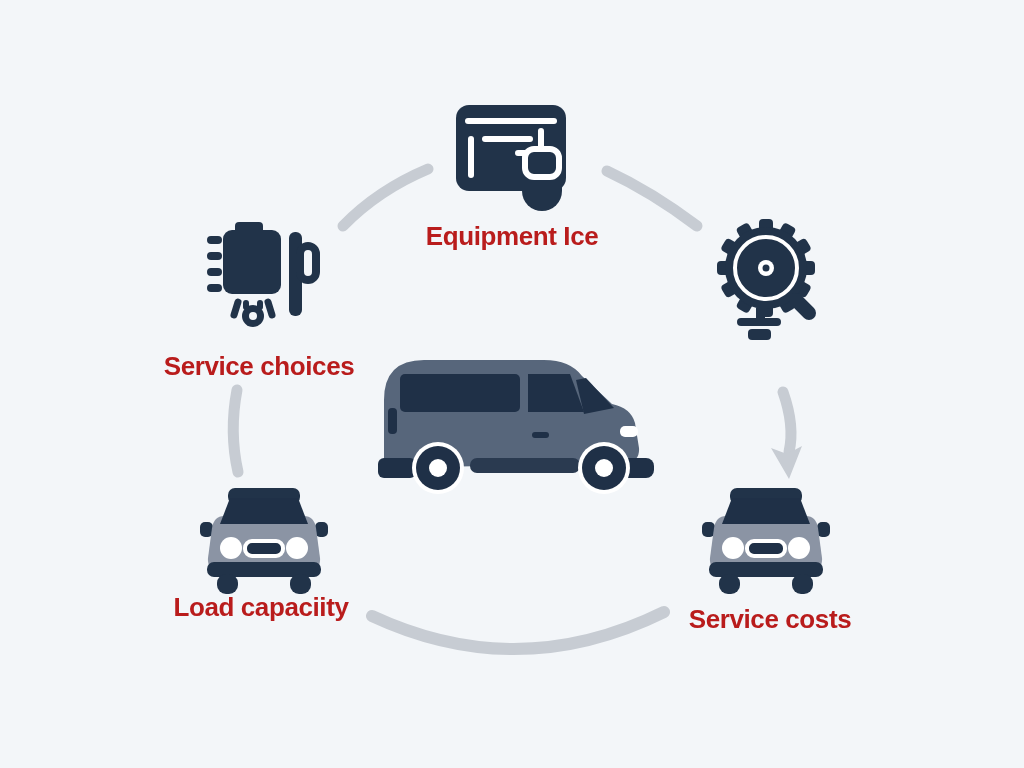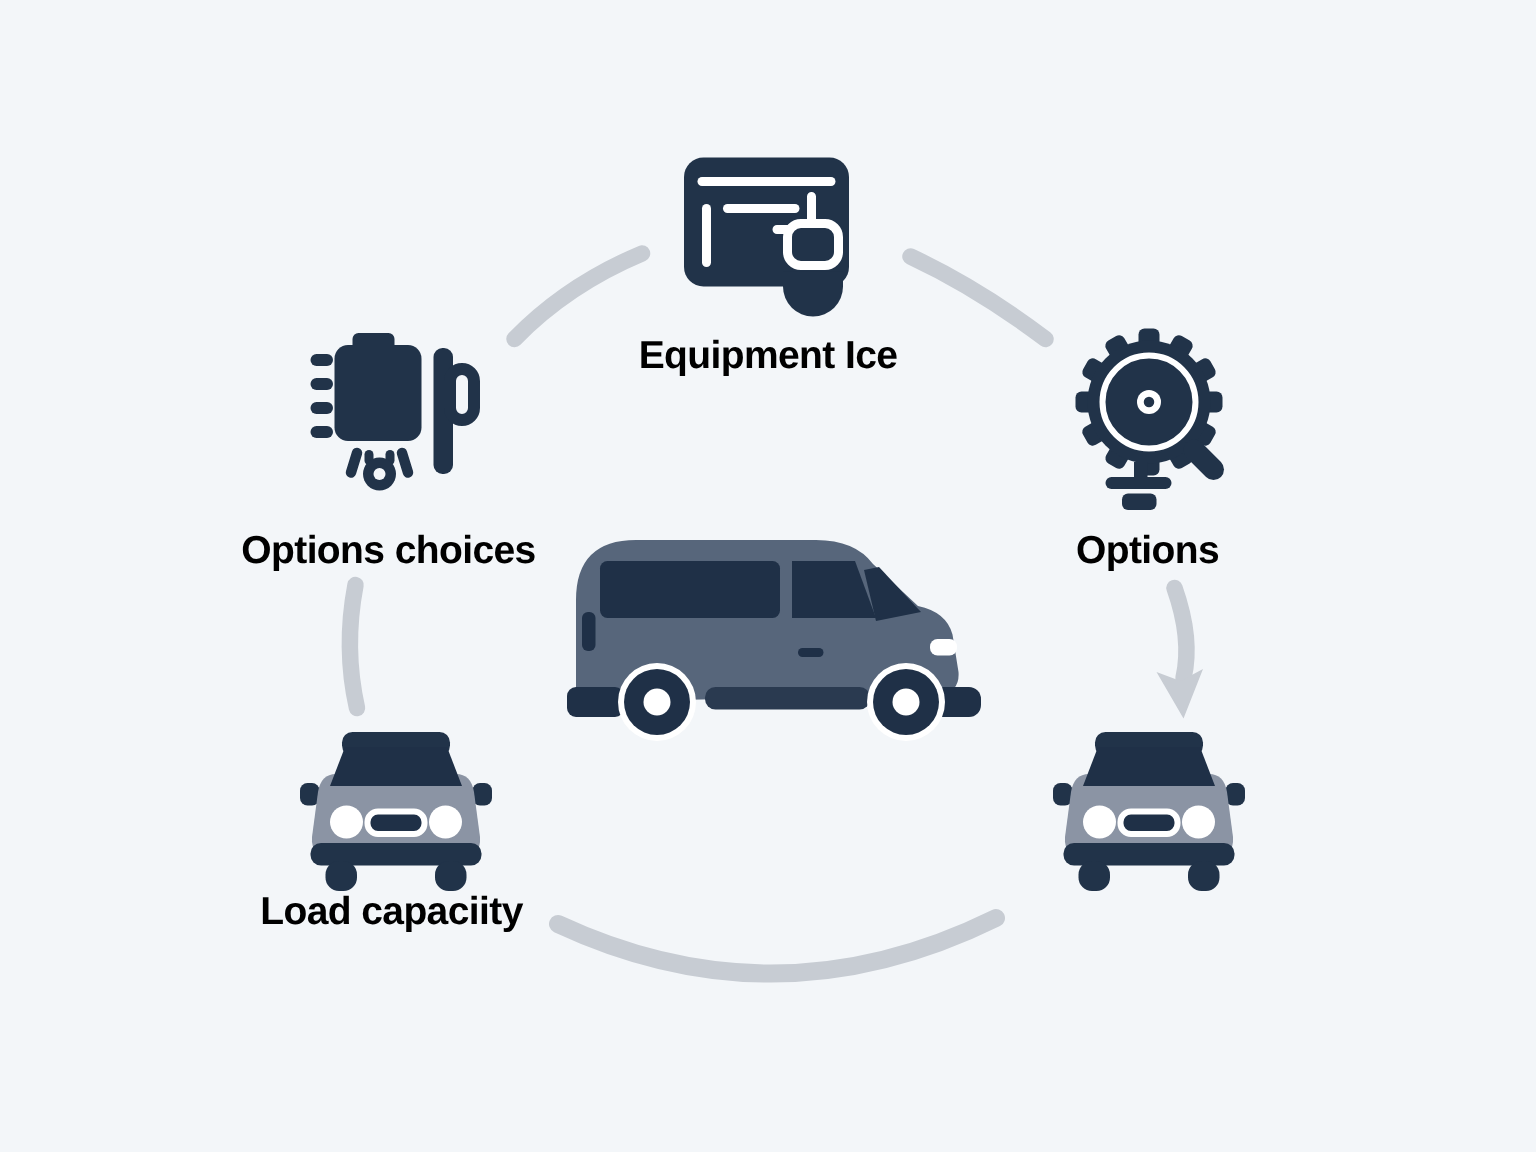--- a/index.html
+++ b/index.html
@@ -10,21 +10,21 @@
     overflow:hidden;
     font-family:"Liberation Sans", sans-serif;
   }
   .node-label{
     position:absolute;
     width:260px;
     text-align:center;
     font-weight:700;
     font-size:26px;
     letter-spacing:-0.4px;
-    color:#000000;
+    color:#b91c1c;
   }
   .icon{position:absolute;}
   svg{display:block;}
 </style>
 </head>
 <body>
 
 <div class="canvas">
 
   <svg width="1024" height="768" style="position:absolute;left:0;top:0;" viewBox="0 0 1024 768" fill="none">
@@ -60,21 +60,21 @@
       <rect x="84" y="14" width="13" height="84" rx="6" fill="#213349"></rect>
       <rect x="95" y="28" width="16" height="34" rx="8" fill="none" stroke="#213349" stroke-width="8"></rect>
       <path d="M33,84 L29,97" stroke="#213349" stroke-width="7" stroke-linecap="round"></path>
       <path d="M63,84 L67,97" stroke="#213349" stroke-width="7" stroke-linecap="round"></path>
       <rect x="38" y="82" width="6" height="10" rx="3" fill="#213349"></rect>
       <rect x="52" y="82" width="6" height="10" rx="3" fill="#213349"></rect>
       <circle cx="48" cy="98" r="11" fill="#213349"></circle>
       <circle cx="48" cy="98" r="4" fill="#f3f6f9"></circle>
     </svg>
   </div>
-  <div class="node-label" style="left:129px;top:351px;">Options choices</div>
+  <div class="node-label" style="left:129px;top:351px;">Service choices</div>
 
   <div class="icon" style="left:706px;top:212px;">
     <svg width="118" height="132" viewBox="0 0 118 132">
       <g fill="#213349">
         <g transform="translate(60,56)">
           <rect x="-7" y="-49" width="14" height="18" rx="4"></rect>
           <rect x="-7" y="-49" width="14" height="18" rx="4" transform="rotate(30)"></rect>
           <rect x="-7" y="-49" width="14" height="18" rx="4" transform="rotate(60)"></rect>
           <rect x="-7" y="-49" width="14" height="18" rx="4" transform="rotate(90)"></rect>
           <rect x="-7" y="-49" width="14" height="18" rx="4" transform="rotate(120)"></rect>
@@ -90,21 +90,20 @@
       </g>
       <circle cx="60" cy="56" r="31" fill="none" stroke="#ffffff" stroke-width="4"></circle>
       <circle cx="60" cy="56" r="8" fill="#ffffff"></circle>
       <circle cx="60" cy="56" r="3.5" fill="#213349"></circle>
       <path d="M90,88 L103,101" stroke="#213349" stroke-width="14" stroke-linecap="round"></path>
       <rect x="50" y="96" width="9" height="12" fill="#213349"></rect>
       <rect x="31" y="106" width="44" height="8" rx="4" fill="#213349"></rect>
       <rect x="42" y="117" width="23" height="11" rx="4" fill="#213349"></rect>
     </svg>
   </div>
-  <div class="node-label" style="left:635px;top:351px;">Options</div>
 
   <div class="icon" style="left:376px;top:348px;">
     <svg width="282" height="146" viewBox="0 0 282 146">
       <path d="M8,120 L8,52 Q8,12 48,12 L168,12 Q194,12 206,28 L236,56 Q255,60 259,75 L263,100 Q264,113 251,115 L8,120 Z" fill="#57667b"></path>
       <rect x="24" y="26" width="120" height="38" rx="5" fill="#1f3047"></rect>
       <path d="M152,26 h42 l14,38 h-56 z" fill="#1f3047"></path>
       <path d="M210,30 L238,60 L208,66 L200,32 Z" fill="#1f3047"></path>
       <rect x="12" y="60" width="9" height="26" rx="4" fill="#1f3047"></rect>
       <rect x="156" y="84" width="17" height="6" rx="3" fill="#1f3047"></rect>
       <rect x="94" y="110" width="110" height="15" rx="7" fill="#2a3a50"></rect>
@@ -145,14 +144,15 @@
       <path d="M26,30 h80 q10,0 12,12 l4,30 q1,13 -13,13 H23 q-14,0 -13,-13 l4,-30 q2,-12 12,-12 z" fill="#8b94a4"></path>
       <path d="M32,12 L100,12 L110,38 L22,38 Z" fill="#1f3047"></path>
       <circle cx="33" cy="62" r="11" fill="#ffffff"></circle>
       <circle cx="99" cy="62" r="11" fill="#ffffff"></circle>
       <rect x="47" y="55" width="38" height="15" rx="7" fill="#1f3047" stroke="#ffffff" stroke-width="4"></rect>
       <rect x="9" y="76" width="114" height="15" rx="7" fill="#213349"></rect>
       <rect x="19" y="88" width="21" height="20" rx="9" fill="#213349"></rect>
       <rect x="92" y="88" width="21" height="20" rx="9" fill="#213349"></rect>
     </svg>
   </div>
+  <div class="node-label" style="left:640px;top:604px;">Service costs</div>
 
 </div>
 
 </body></html>

